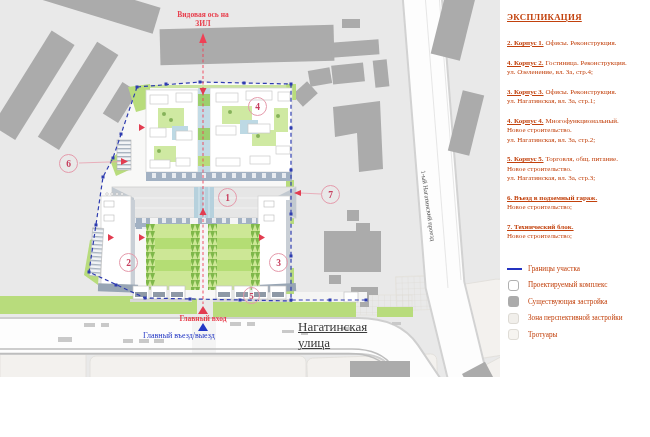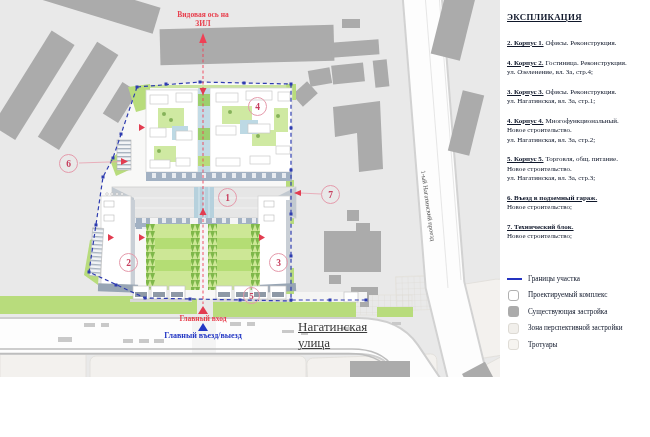--- a/index.html
+++ b/index.html
@@ -6,32 +6,32 @@
   #app{position:relative;width:650px;height:377px;overflow:hidden;background:#fff;
        font-family:"Liberation Serif",serif;}
   #map{position:absolute;left:0;top:0;width:500px;height:437px;}
   #map svg{position:absolute;left:0;top:0;}
   .maplabel{position:absolute;white-space:pre-line;}
   .lbl-axis{left:172px;top:10px;width:62px;text-align:center;font-size:7.5px;font-weight:bold;color:#e8404e;line-height:9px;}
   .lbl-street-b{left:298px;top:319px;width:90px;font-size:13px;color:#3a3a3a;text-decoration:underline;}
   .lbl-street-r{left:427px;top:170px;width:110px;font-size:6.5px;color:#4a4a4a;
                 transform:rotate(82deg);transform-origin:0 0;white-space:nowrap;}
   .lbl-entr{left:160px;top:314px;width:86px;text-align:center;font-size:7.5px;font-weight:bold;color:#e8404e;}
-  .lbl-drive{left:143px;top:331px;width:120px;text-align:center;font-size:8px;font-weight:bold;color:#2337c4;}
+  .lbl-drive{left:143px;top:331px;width:120px;font-size:8px;font-weight:normal;color:#2337c4;}
   .lbl-north{left:5px;top:394px;font-size:7px;color:#111;font-weight:bold;}
   .marker{position:absolute;width:17px;height:17px;border:1px solid #e59aab;border-radius:50%;
           display:flex;align-items:center;justify-content:center;
           font-size:9.5px;font-weight:bold;color:#c73e5e;background:transparent;}
   .marker.small{width:15px;height:15px;font-size:9px;}
   #panel{position:absolute;left:500px;top:0;width:150px;height:437px;background:#fff;
-         padding:8px 8px 0 7px;box-sizing:border-box;color:#0f172a;}
+         padding:8px 8px 0 7px;box-sizing:border-box;color:#c2410c;}
   .p-title{font-size:8.8px;font-weight:bold;text-decoration:underline;letter-spacing:.3px;margin:4px 0 17px 0;}
   .item{font-size:7px;line-height:9.3px;margin-bottom:10.5px;}
   .item .head{font-weight:bold;text-decoration:underline;margin-right:2px;}
-  .llist{margin-top:32px;}
+  .llist{margin-top:22px;}
   .lrow{display:flex;align-items:center;margin-bottom:5.5px;font-size:7.2px;height:11px;}
   .lswatch{width:11px;height:11px;border-radius:3px;margin:0 9px 0 1px;flex:none;box-sizing:border-box;border:1px solid transparent;}
   .line-swatch{width:15px;height:0;border:none;border-top:2px solid #2433c0;border-radius:0;margin:0 6px 0 0;}
   .sw-project{border-color:#b0b0b0;}
   .sw-persp{border-color:#dddad4;}
   .sw-trot{border-color:#dfdcd6;}
   .sw-green{border-color:#a8cf6e;}
   .compass-circle{position:absolute;left:15px;top:404px;width:28px;height:28px;border:1px solid #c9c9c9;border-radius:50%;background:transparent;}
 </style>
 </head>

